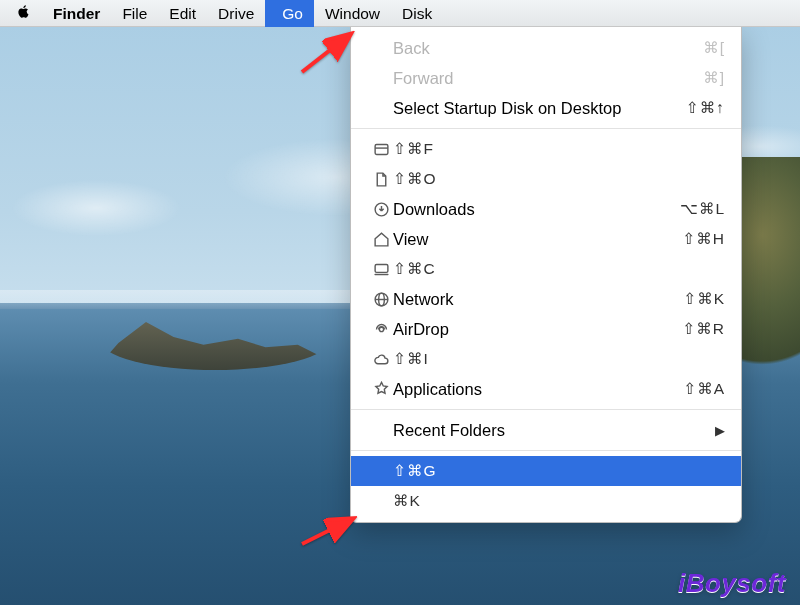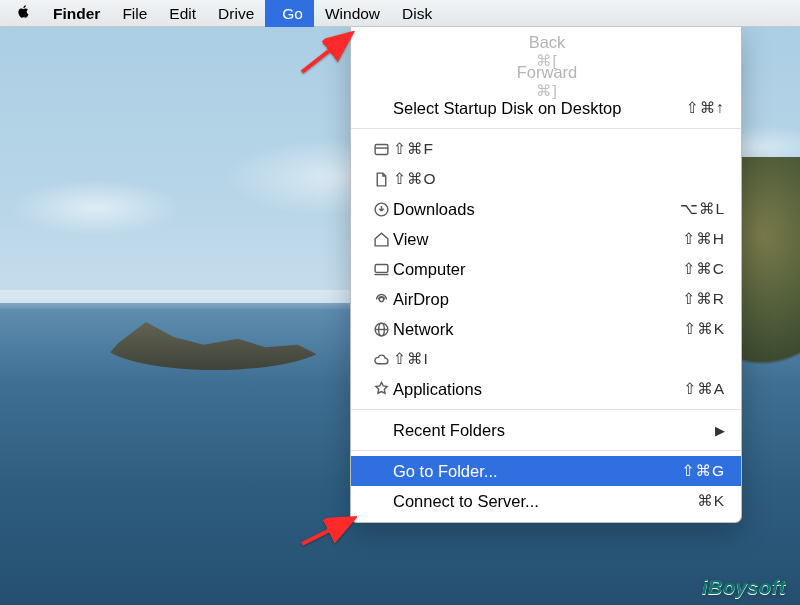--- a/index.html
+++ b/index.html
@@ -93,21 +93,21 @@
     z-index: 9;
   }
   .dd-item {
     display: flex;
     align-items: center;
     height: 30px;
     padding: 0 16px 0 18px;
     font-size: 16.5px;
     color: #000;
   }
-  .dd-item.disabled { color: #b4b4b4; flex-direction: column; }
+  .dd-item.disabled { color: #b4b4b4; }
   .dd-item .icon { width: 24px; height: 18px; display:flex; align-items:center; justify-content:center; color:#5c5c5c; }
   .dd-item .icon svg { width: 17px; height: 17px; }
   .dd-item.disabled .icon { color:#c9c9c9; }
   .dd-item .label { flex: 1; }
   .dd-item .shortcut { font-size: 15.5px; letter-spacing: 1px; color:#333; }
   .dd-item.disabled .shortcut { color:#bfbfbf; }
   .dd-item.highlight { background: #2f6fe0; color:#fff; }
   .dd-item.highlight .icon, .dd-item.highlight .shortcut { color:#fff; }
   .dd-item.no-icon .icon { width: 24px; visibility:hidden; }
   .dd-item .submenu-arrow { font-size: 13px; color:#333; }
@@ -120,22 +120,22 @@
     stroke: #ff2a2a;
     fill: #ff2a2a;
     filter: drop-shadow(0 1px 1px rgba(0,0,0,.35));
   }
 
   
   .watermark {
     position: absolute;
     right: 14px; bottom: 6px;
     font-weight: 800; font-style: italic;
-    font-size: 20px;
-    color: #0f766e;
+    font-size: 26px;
+    color: #6d28d9;
     text-shadow: 0 1px 0 #fff, 0 2px 4px rgba(0,0,0,.25);
     z-index: 5;
     letter-spacing: .5px;
   }
 </style>
 </head>
 <body>
 
 <div class="wallpaper">
   <div class="sky"></div>
@@ -215,44 +215,43 @@
       </span>
       <span class="label">View</span>
       <span class="shortcut">⇧⌘H</span>
     </div>
     <div class="dd-item">
       <span class="icon">
         <svg>
           <use href="#computer-icon"></use>
         </svg>
       </span>
-      <span class="label">Computer</span>
       <span class="shortcut">⇧⌘C</span>
+    </div>
+    <div class="dd-item">
+      <span class="icon">
+        <svg>
+          <use href="#network-icon"></use>
+        </svg>
+      </span>
+      <span class="label">Network</span>
+      <span class="shortcut">⇧⌘K</span>
     </div>
     <div class="dd-item">
       <span class="icon">
         <svg>
           <use href="#airdrop-icon"></use>
         </svg>
       </span>
       <span class="label">AirDrop</span>
       <span class="shortcut">⇧⌘R</span>
     </div>
     <div class="dd-item">
       <span class="icon">
         <svg>
-          <use href="#network-icon"></use>
-        </svg>
-      </span>
-      <span class="label">Network</span>
-      <span class="shortcut">⇧⌘K</span>
-    </div>
-    <div class="dd-item">
-      <span class="icon">
-        <svg>
           <use href="#icloud-drive-icon"></use>
         </svg>
       </span>
       <span class="shortcut">⇧⌘I</span>
     </div>
     <div class="dd-item">
       <span class="icon">
         <svg>
           <use href="#applications-icon"></use>
         </svg>
@@ -262,26 +261,24 @@
     </div>
     <div class="dd-sep"></div>
     <div class="dd-item no-icon">
       <span class="icon"></span>
       <span class="label">Recent Folders</span>
       <span class="submenu-arrow">▶</span>
     </div>
     <div class="dd-sep"></div>
     <div class="dd-item highlight no-icon">
       <span class="icon"></span>
-      <span class="label">Go to Folder...</span>
       <span class="shortcut">⇧⌘G</span>
     </div>
     <div class="dd-item no-icon">
       <span class="icon"></span>
-      <span class="label">Connect to Server...</span>
       <span class="shortcut">⌘K</span>
     </div>
   </div>
 
 <svg class="arrow" style="left:298px; top:30px;" width="64" height="46">
   <defs>
       <marker id="ah1" markerWidth="8" markerHeight="8" refX="6" refY="3" orient="auto">
         <path d="M0,0 L7,3 L0,6 Z" fill="#ff2a2a"></path>
       </marker>
     </defs>

